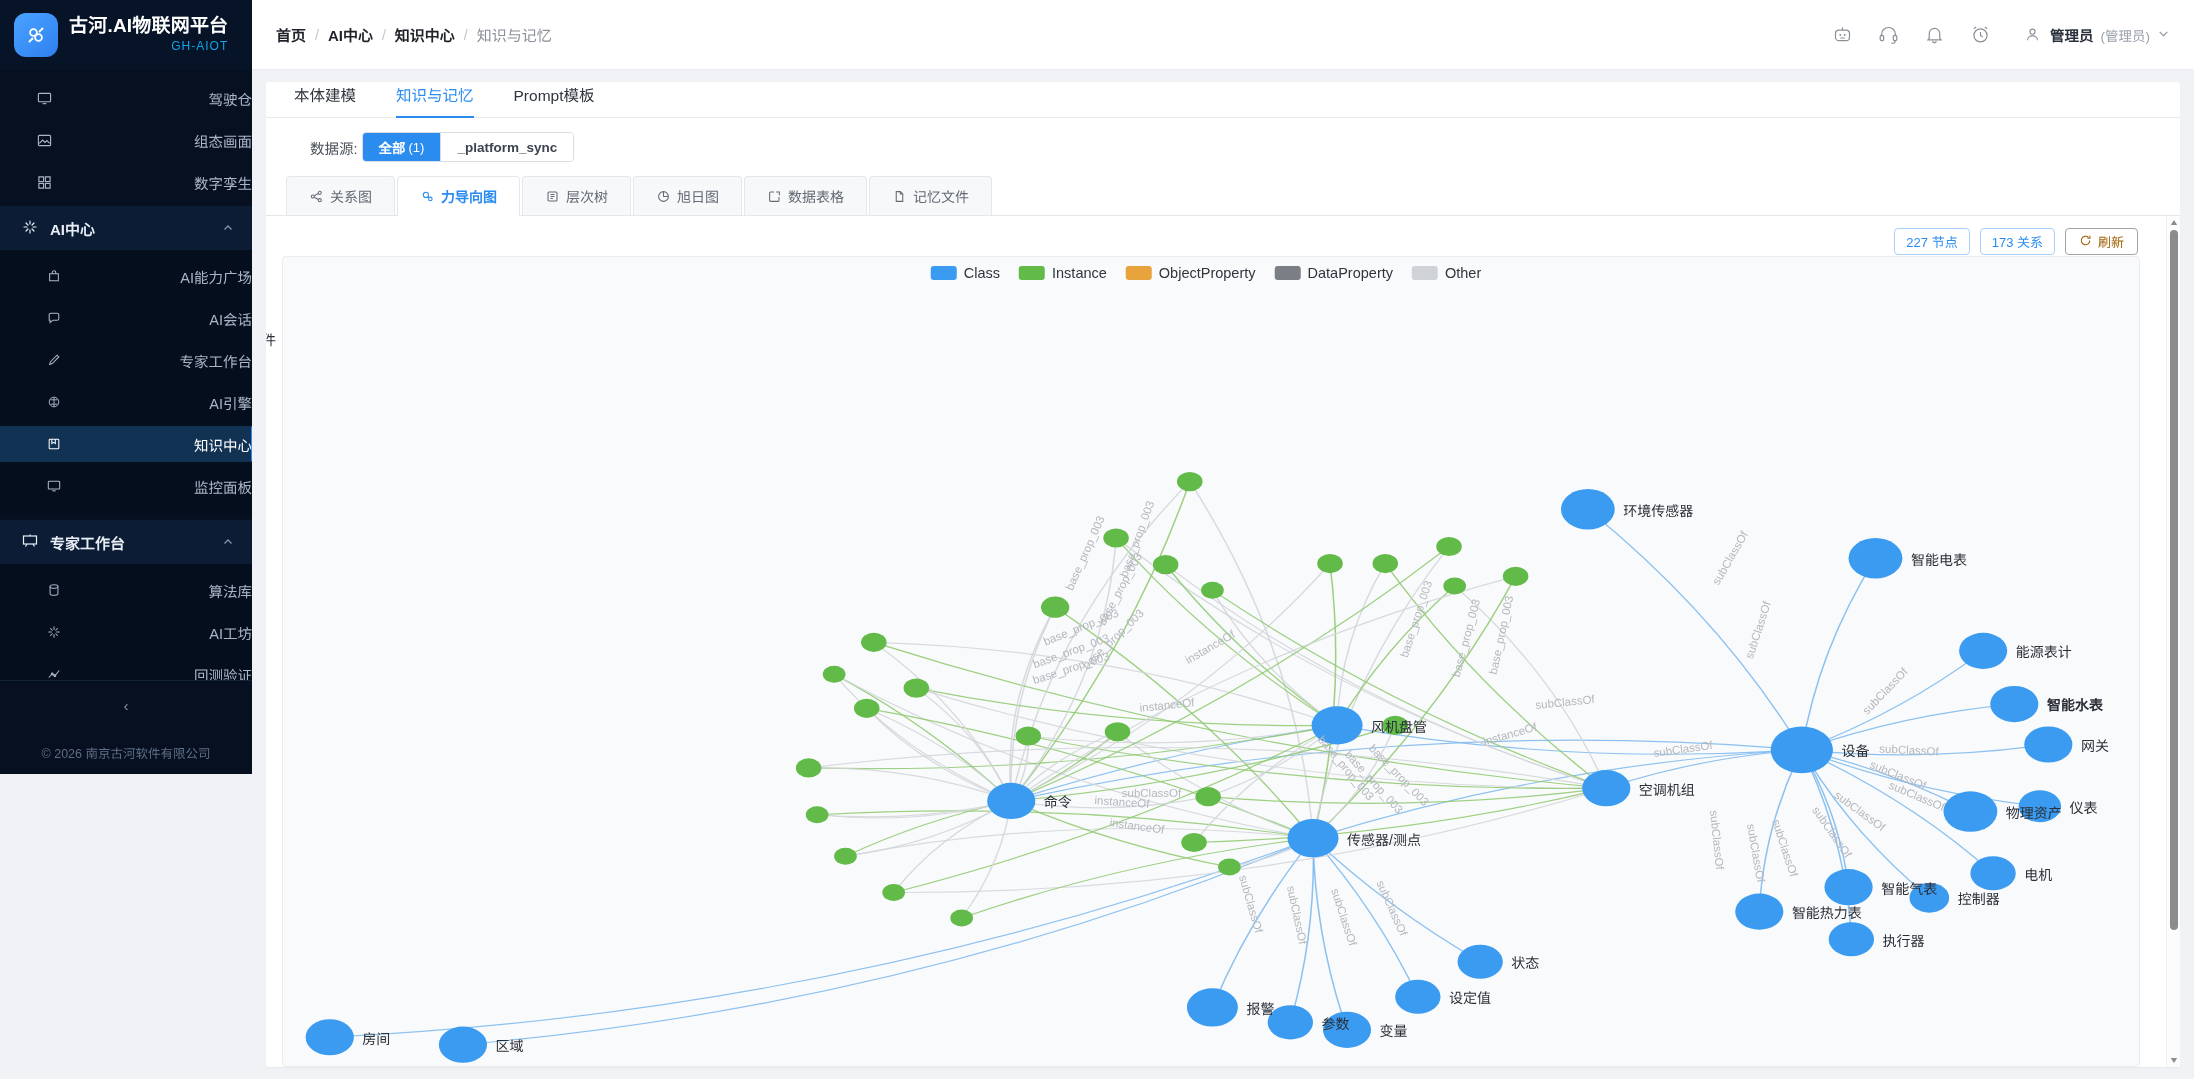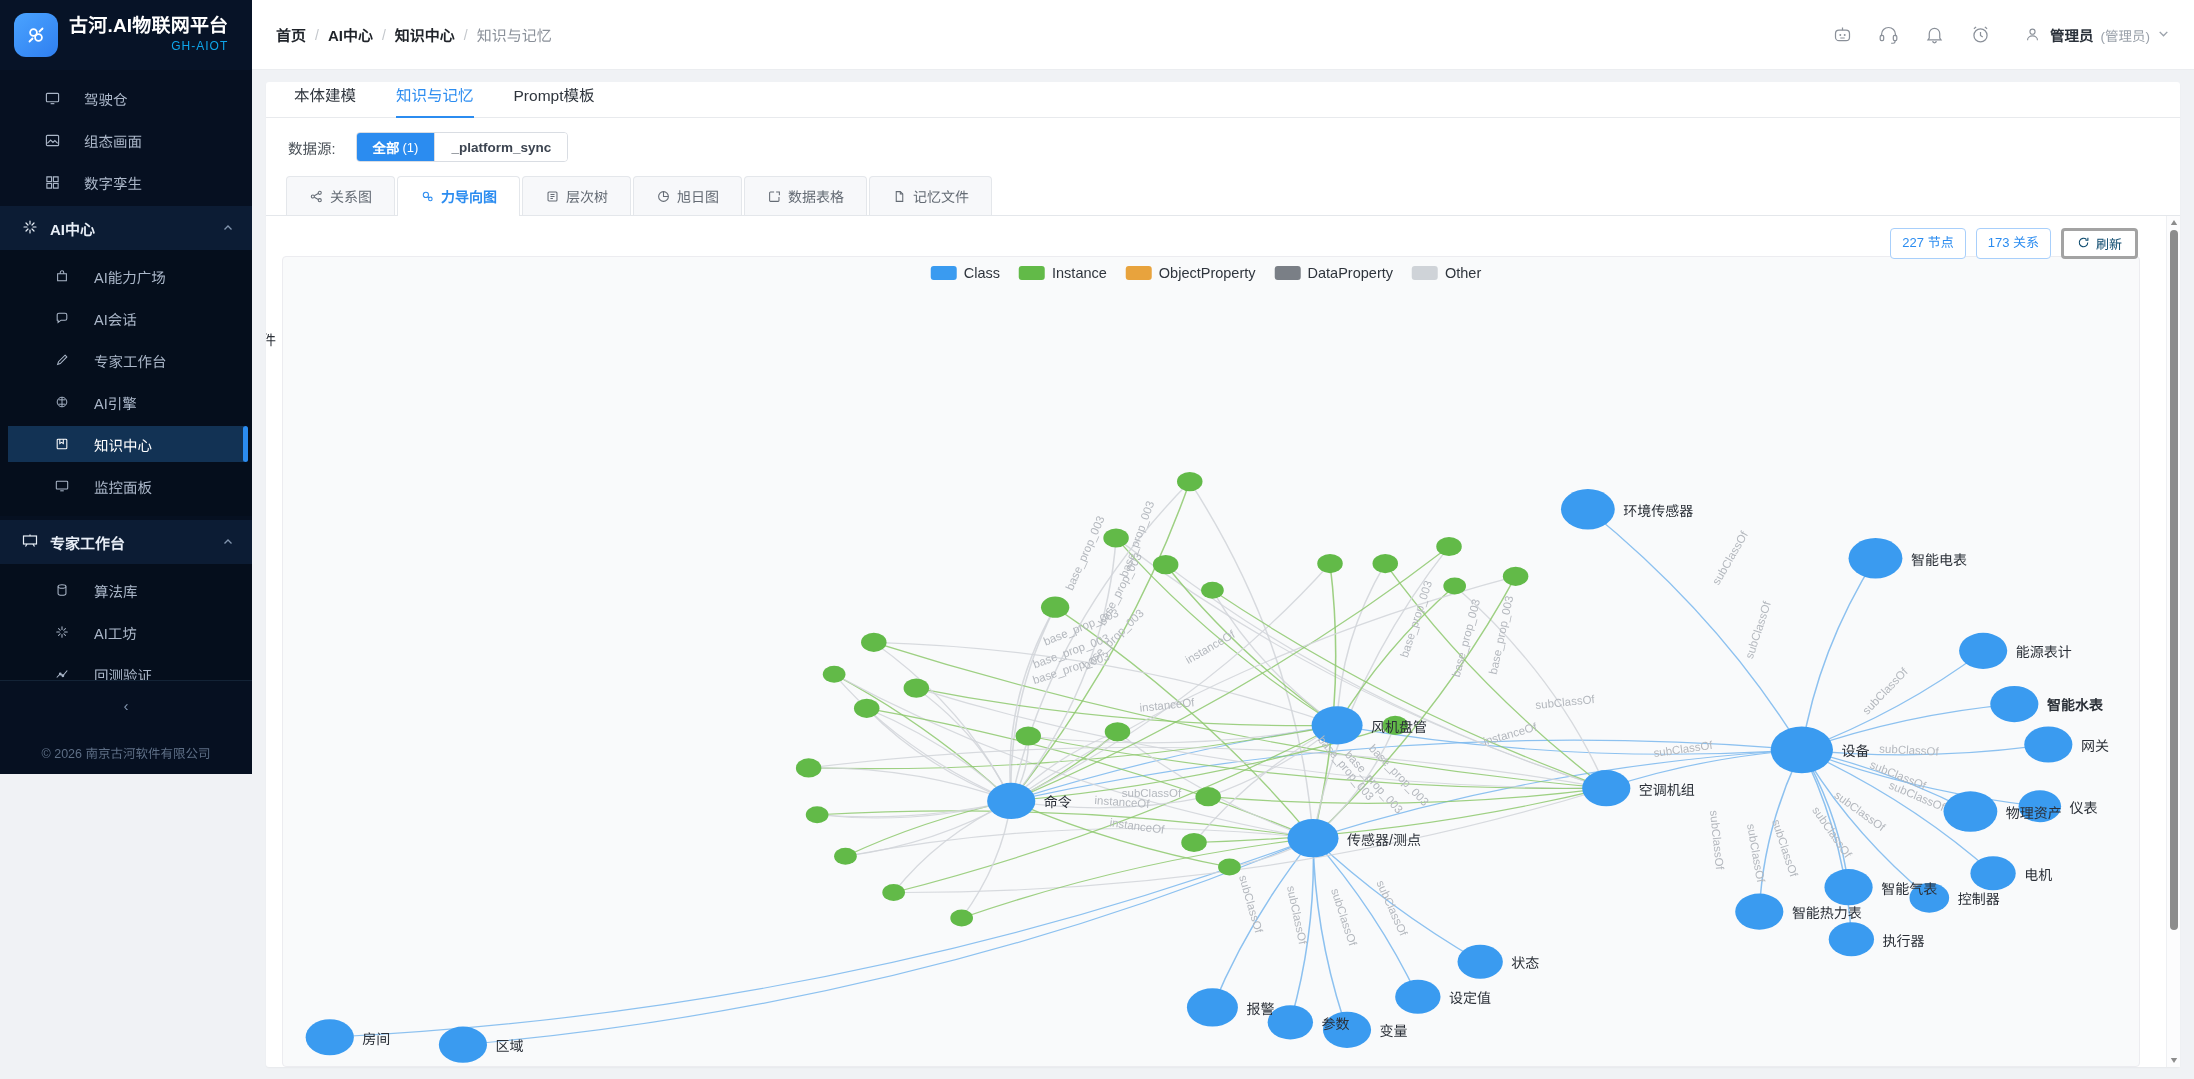--- a/index.html
+++ b/index.html
@@ -31,23 +31,24 @@
     display: flex; align-items: center; justify-content: center;
     flex: none;
   }
   .brand-text { display: flex; flex-direction: column; line-height: 1.1; }
   .brand-title { font-size: 19px; font-weight: bold; color: #ffffff; letter-spacing: .2px; }
   .brand-sub { font-size: 12px; color: #0ea5e9; text-align: right; letter-spacing: 1px; margin-top: 3px;}
 
   .nav { flex: 1; overflow: hidden; padding-top: 4px; }
   .nav-item {
     display: flex; align-items: center; gap: 24px;
-    height: 36px; padding-left: 36px; margin: 6px 8px;
+    height: 36px; padding-left: 36px; margin: 6px 0;
     font-size: 14.5px; color: #aab6c8; cursor: pointer;
     position: relative;
+    justify-content: space-between;
   }
   .nav-item .ico { width: 16px; height: 16px; flex:none; display:flex; align-items:center; justify-content:center; }
   .nav-item .ico svg { display:block; }
   .nav-group {
     display:flex; align-items:center; gap: 12px;
     height: 44px; padding-left: 22px; padding-right: 18px;
     font-size: 15px; font-weight: bold; color: #e8eef7; cursor: pointer;
     background: #0c1c34;
     margin-top: 4px;
   }
@@ -100,21 +101,21 @@
   }
   .tab-main {
     font-size:15.5px; color:#2f353d; cursor:pointer;
     padding-bottom: 12px; position:relative; font-weight:500;
   }
   .tab-main.active { color:#2b8cf0; }
   .tab-main.active::after {
     content:""; position:absolute; left:0; right:0; bottom:-1px; height:2px; background:#2b8cf0;
   }
 
-  .ds-row { display:flex; align-items:center; gap: 20px; padding: 14px 28px 8px 22px; }
+  .ds-row { display:flex; align-items:center; gap: 4px; padding: 14px 28px 8px 44px; }
   .ds-label { font-size:14.5px; color:#4a5158; }
   .seg {
     display:flex; border:1px solid #d9dde3; border-radius:4px; overflow:hidden; height:30px;
   }
   .seg-btn {
     display:flex; align-items:center; padding: 0 16px; font-size:13.5px;
     color:#3c4450; background:#fff; cursor:pointer; border-right:1px solid #d9dde3;
   }
   .seg-btn:last-child { border-right:none;font-weight:bold; }
   .seg-btn.active { background:#2b8cf0; color:#fff; font-weight:bold; }
@@ -142,21 +143,21 @@
     flex:1; position:relative; overflow:hidden; padding: 10px 14px 0 14px;
   }
   .graph-toolbar {
     position:absolute; top:12px; right:28px; display:flex; gap:10px; z-index:6;
   }
   .pill {
     border:1px solid #a8cffb; color:#2b8cf0; background:#fff;
     border-radius:4px; padding: 3px 11px; font-size:13px; cursor:pointer;
   }
   .btn-refresh {
-    border:3px solid #a3a3a3; color:#0c4a6e; background:#fff;
+    border:1px solid #a3a3a3; color:#a16207; background:#fff;
     border-radius:4px; padding: 3px 13px; font-size:13px; cursor:pointer;
     display:flex; align-items:center; gap:6px;
   }
 
   .graph-canvas {
     position:absolute; left:16px; top:40px; right:26px; bottom:0;
     background:#f9fafb; border:1px solid #ececf0; border-radius:4px;
     overflow:hidden;
   }
   .legend {

